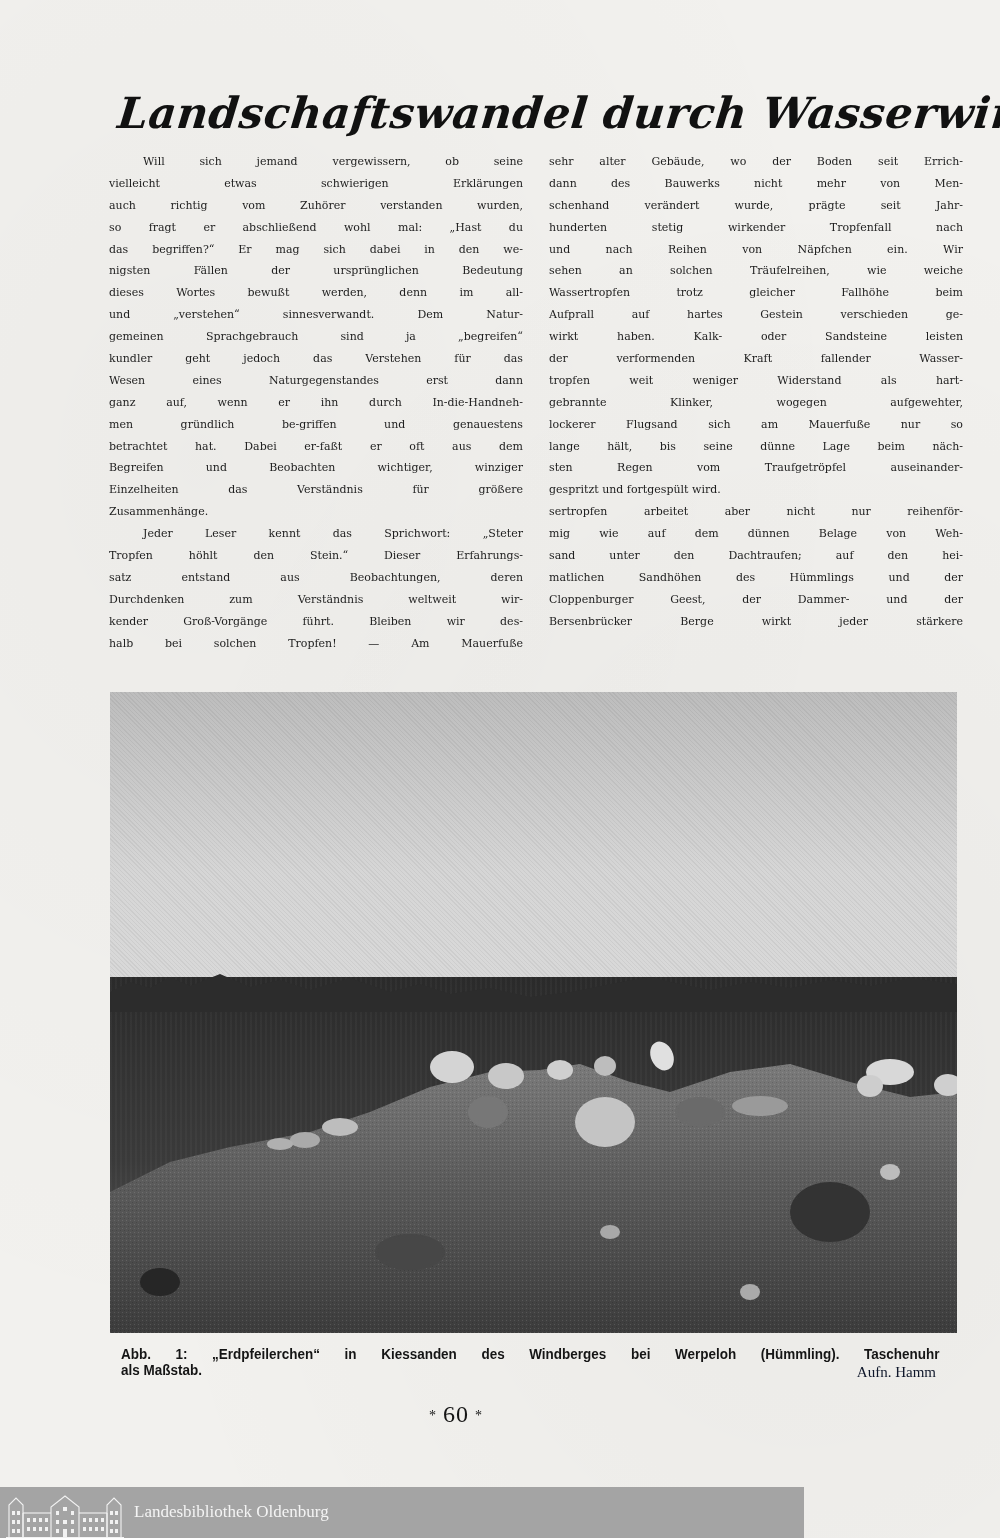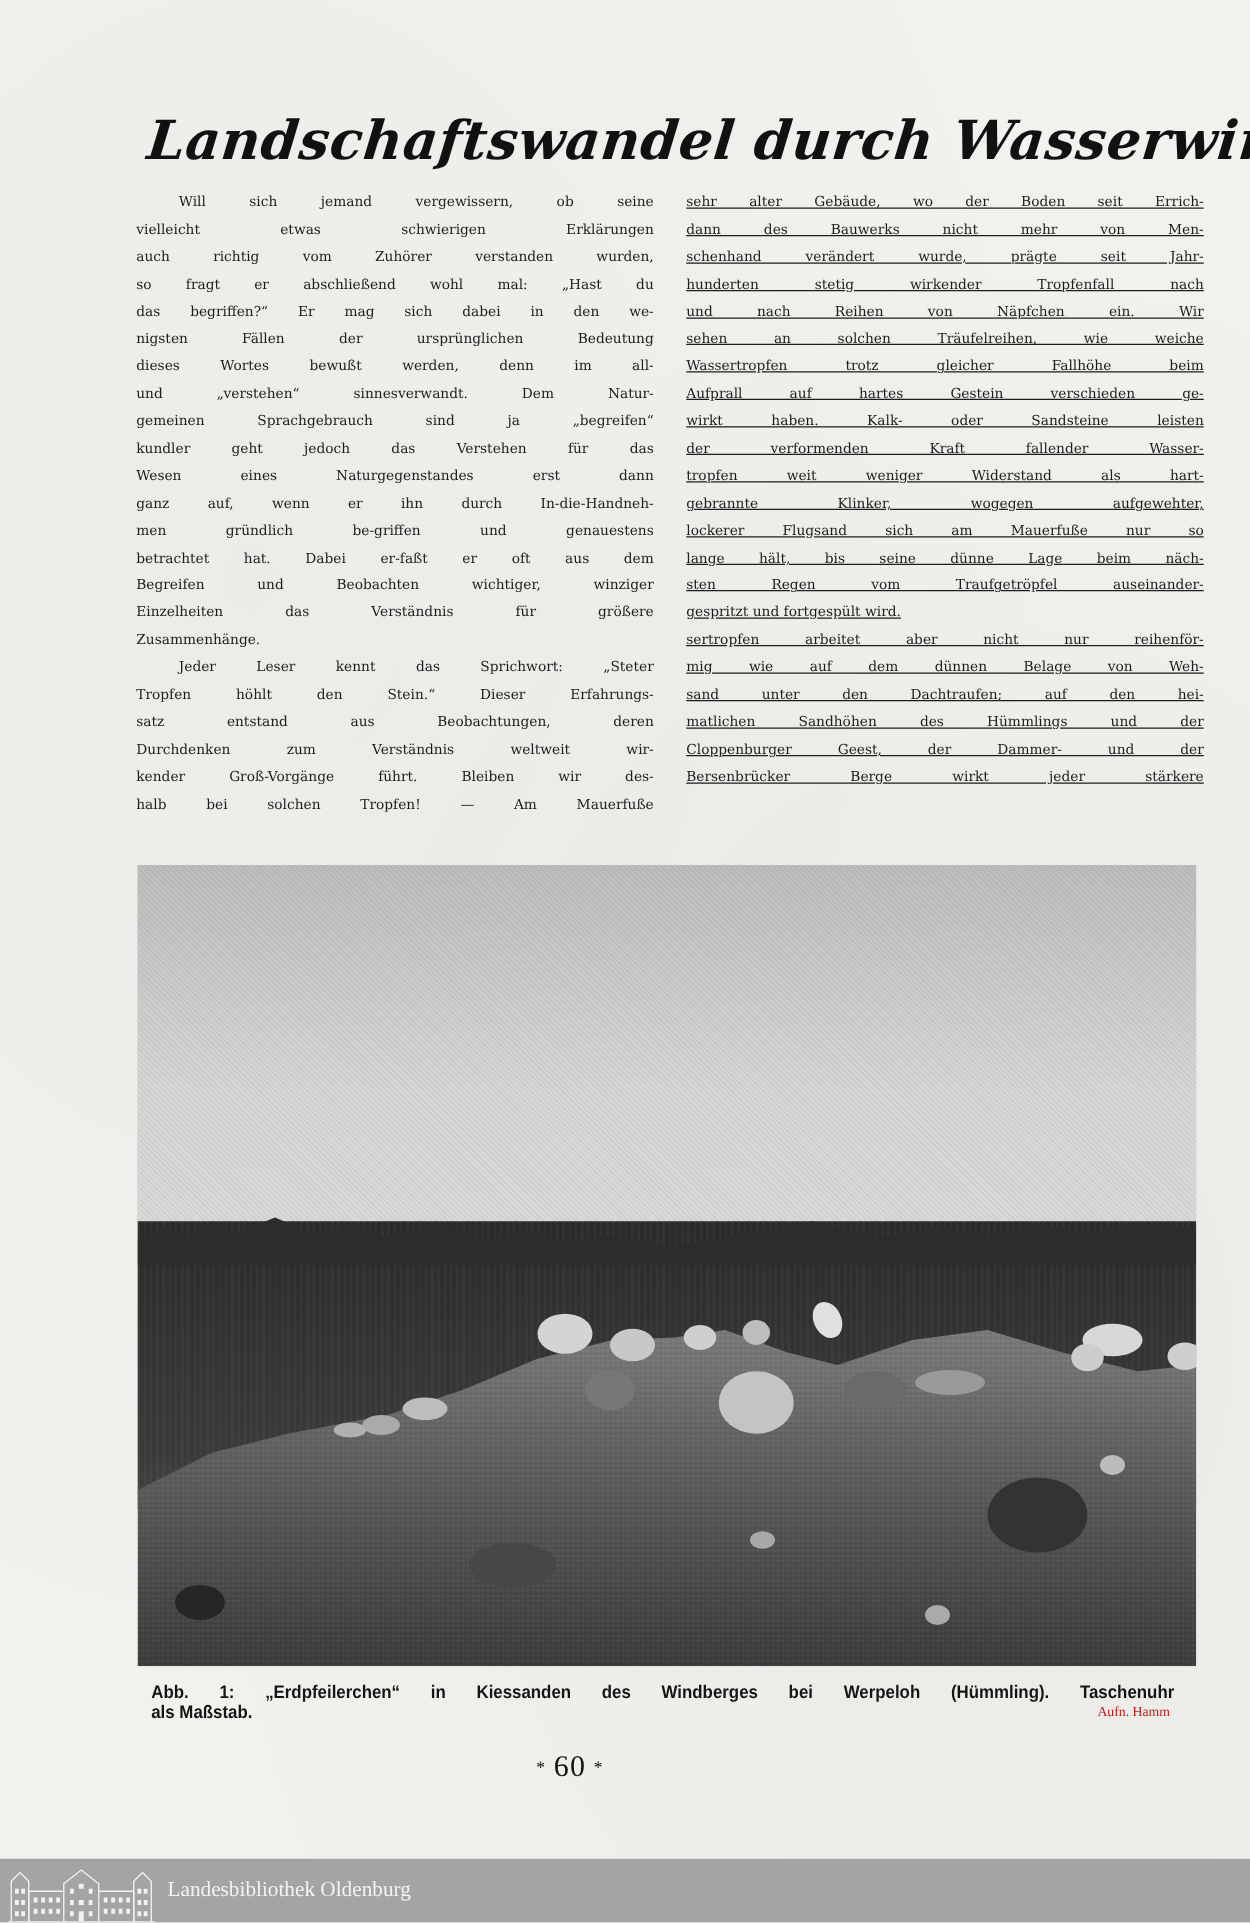--- a/index.html
+++ b/index.html
@@ -26,21 +26,21 @@
       transform: skewX(-6deg);
     }
     .column {
       position: absolute; top: 151px; width: 414px;
       font-family: "DejaVu Serif", serif;
       font-size: 11px; line-height: 21.9px;
       color: #1d1d1d;
       text-align: justify;
     }
     .col-left { left: 109px; }
-    .col-right { left: 549px; text-decoration: underline; }
+    .col-right { left: 549px; }
     .line {
       display: block; white-space: nowrap;
       text-align-last: justify; text-align: justify;
       height: 21.9px; overflow: visible;
     }
     .line.last { text-align-last: left; }
     .line.indent { padding-left: 34px; }
     .photo {
       position: absolute; left: 110px; top: 692px; width: 847px; height: 641px;
       overflow: hidden; background: #c9c9c9;
@@ -63,30 +63,30 @@
     .caption {
       position: absolute; left: 121px; top: 1346px; width: 820px;
       font-family: "Liberation Sans", sans-serif; font-weight: bold;
       font-size: 14.5px; line-height: 16px; color: #151515;
       text-align: justify; text-align-last: left;
       transform: scaleX(0.93); transform-origin: left top;
     }
     .caption .cap-line1 { display: block; white-space: nowrap; width: 880px; text-align: justify; text-align-last: justify; }
     .credit {
       position: absolute; right: 64px; top: 1364px;
-      font-family: "Liberation Serif", serif; font-size: 11px; color: #b91c1c;
+      font-family: "Liberation Serif", serif; font-size: 15px; color: #0f172a;
     }
     .page-number {
       position: absolute; left: 0; width: 912px; top: 1401px; text-align: center;
       font-family: "Liberation Serif", serif; font-size: 24px; color: #151515;
       letter-spacing: 1px;
     }
     .page-number .star { font-size: 14px; vertical-align: middle; padding: 0 6px; }
     .footer-bar {
-      position: absolute; left: 0; top: 1487px; width: 1000px; height: 51px;
+      position: absolute; left: 0; top: 1487px; width: 804px; height: 51px;
       background: #a4a4a4;
     }
     .footer-logo { position: absolute; left: 6px; top: 6px; width: 118px; height: 45px; }
     .footer-text {
       position: absolute; left: 134px; top: 15px;
       font-family: "Liberation Serif", serif; font-size: 17px; color: #f4f4f4;
     }
   </style>
 </head>
 <body>

